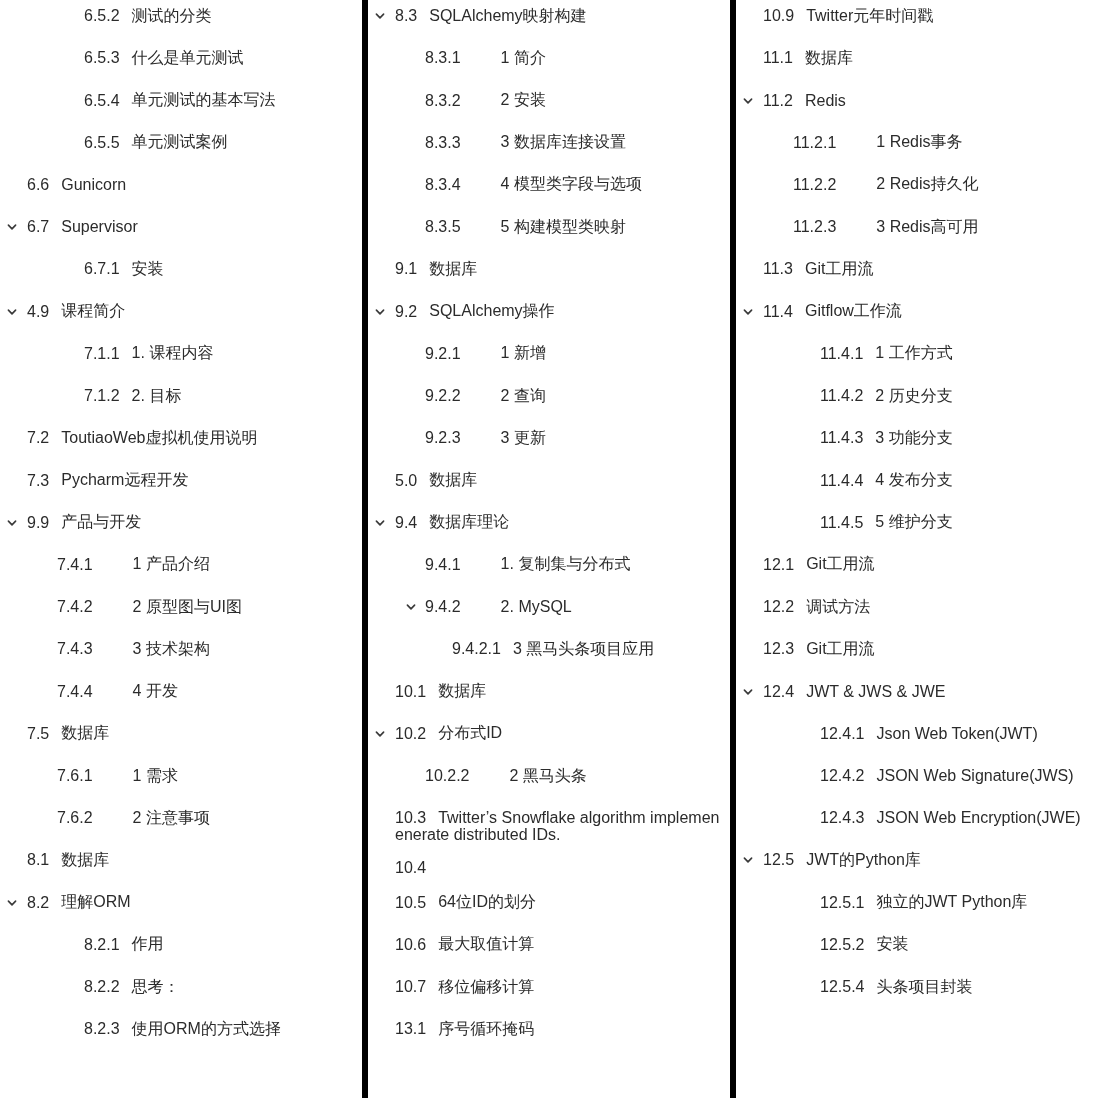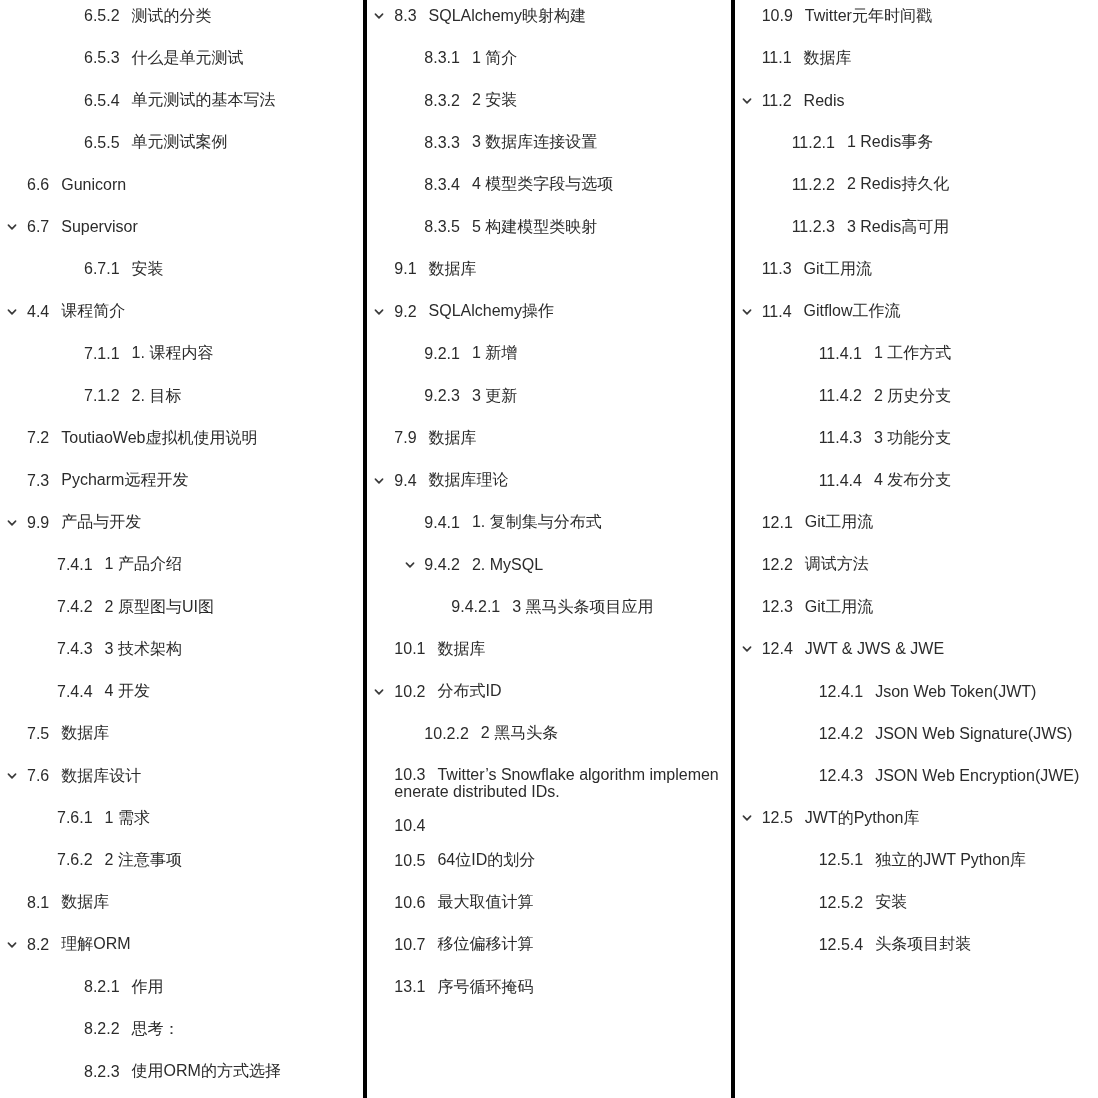--- a/index.html
+++ b/index.html
@@ -6,28 +6,28 @@
   body{
     width:1098px;height:1098px;overflow:hidden;background:#ffffff;
     font-family:"Liberation Sans","DejaVu Sans",sans-serif;
     color:#2b2b2b;font-size:16px;
   }
   .toc{display:flex;width:1098px;height:1098px;}
   .col{
     position:relative;flex:1 1 0;height:1098px;overflow:hidden;
     box-sizing:border-box;
   }
-  .col.divided{border-left:4px solid #000000;}
+  .col.divided{border-left:6px solid #000000;}
   .stack{margin-top:-5px;}
   .row{
     position:relative;display:flex;align-items:center;
     height:42.23px;white-space:nowrap;box-sizing:border-box;
   }
   .lvl-top{padding-left:27px;}
-  .lvl-mid{padding-left:57px;}
+  .lvl-mid{padding-left:57px;gap:28px;}
   .lvl-deep{padding-left:84px;}
   .num{margin-right:12px;flex:none;}
   .title{flex:none;}
   .chev{
     position:absolute;top:50%;transform:translateY(-50%);
     width:12px;height:12px;line-height:0;cursor:pointer;
   }
   .lvl-top > .chev{left:6px;}
   .lvl-mid > .chev{left:37px;}
   .row.tall{
@@ -71,21 +71,21 @@
           <span class="title">Supervisor</span>
         </div>
         <div class="row lvl-deep">
           <span class="num">6.7.1</span>
           <span class="title">安装</span>
         </div>
         <div class="row lvl-top">
           <span class="chev"><svg width="12" height="12" viewBox="0 0 12 12">
               <path d="M2.4 4.1 L6 7.9 L9.6 4.1" fill="none" stroke="#3a3a3a" stroke-width="1.6" stroke-linecap="round" stroke-linejoin="round"></path>
             </svg></span>
-          <span class="num">4.4</span>
+          <span class="num">4.9</span>
           <span class="title">课程简介</span>
         </div>
         <div class="row lvl-deep">
           <span class="num">7.1.1</span>
           <span class="title">1. 课程内容</span>
         </div>
         <div class="row lvl-deep">
           <span class="num">7.1.2</span>
           <span class="title">2. 目标</span>
         </div>
@@ -116,27 +116,20 @@
           <span class="num">7.4.3</span>
           <span class="title">3 技术架构</span>
         </div>
         <div class="row lvl-mid">
           <span class="num">7.4.4</span>
           <span class="title">4 开发</span>
         </div>
         <div class="row lvl-top">
           <span class="num">7.5</span>
           <span class="title">数据库</span>
-        </div>
-        <div class="row lvl-top">
-          <span class="chev"><svg width="12" height="12" viewBox="0 0 12 12">
-              <path d="M2.4 4.1 L6 7.9 L9.6 4.1" fill="none" stroke="#3a3a3a" stroke-width="1.6" stroke-linecap="round" stroke-linejoin="round"></path>
-            </svg></span>
-          <span class="num">7.6</span>
-          <span class="title">数据库设计</span>
         </div>
         <div class="row lvl-mid">
           <span class="num">7.6.1</span>
           <span class="title">1 需求</span>
         </div>
         <div class="row lvl-mid">
           <span class="num">7.6.2</span>
           <span class="title">2 注意事项</span>
         </div>
         <div class="row lvl-top">
@@ -202,25 +195,29 @@
               <path d="M2.4 4.1 L6 7.9 L9.6 4.1" fill="none" stroke="#3a3a3a" stroke-width="1.6" stroke-linecap="round" stroke-linejoin="round"></path>
             </svg></span>
           <span class="num">9.2</span>
           <span class="title">SQLAlchemy操作</span>
         </div>
         <div class="row lvl-mid">
           <span class="num">9.2.1</span>
           <span class="title">1 新增</span>
         </div>
         <div class="row lvl-mid">
+          <span class="num">9.2.2</span>
+          <span class="title">2 查询</span>
+        </div>
+        <div class="row lvl-mid">
           <span class="num">9.2.3</span>
           <span class="title">3 更新</span>
         </div>
         <div class="row lvl-top">
-          <span class="num">7.9</span>
+          <span class="num">5.0</span>
           <span class="title">数据库</span>
         </div>
         <div class="row lvl-top">
           <span class="chev"><svg width="12" height="12" viewBox="0 0 12 12">
               <path d="M2.4 4.1 L6 7.9 L9.6 4.1" fill="none" stroke="#3a3a3a" stroke-width="1.6" stroke-linecap="round" stroke-linejoin="round"></path>
             </svg></span>
           <span class="num">9.4</span>
           <span class="title">数据库理论</span>
         </div>
         <div class="row lvl-mid">
@@ -326,20 +323,24 @@
           <span class="num">11.4.2</span>
           <span class="title">2 历史分支</span>
         </div>
         <div class="row lvl-deep">
           <span class="num">11.4.3</span>
           <span class="title">3 功能分支</span>
         </div>
         <div class="row lvl-deep">
           <span class="num">11.4.4</span>
           <span class="title">4 发布分支</span>
+        </div>
+        <div class="row lvl-deep">
+          <span class="num">11.4.5</span>
+          <span class="title">5 维护分支</span>
         </div>
         <div class="row lvl-top">
           <span class="num">12.1</span>
           <span class="title">Git工用流</span>
         </div>
         <div class="row lvl-top">
           <span class="num">12.2</span>
           <span class="title">调试方法</span>
         </div>
         <div class="row lvl-top">

